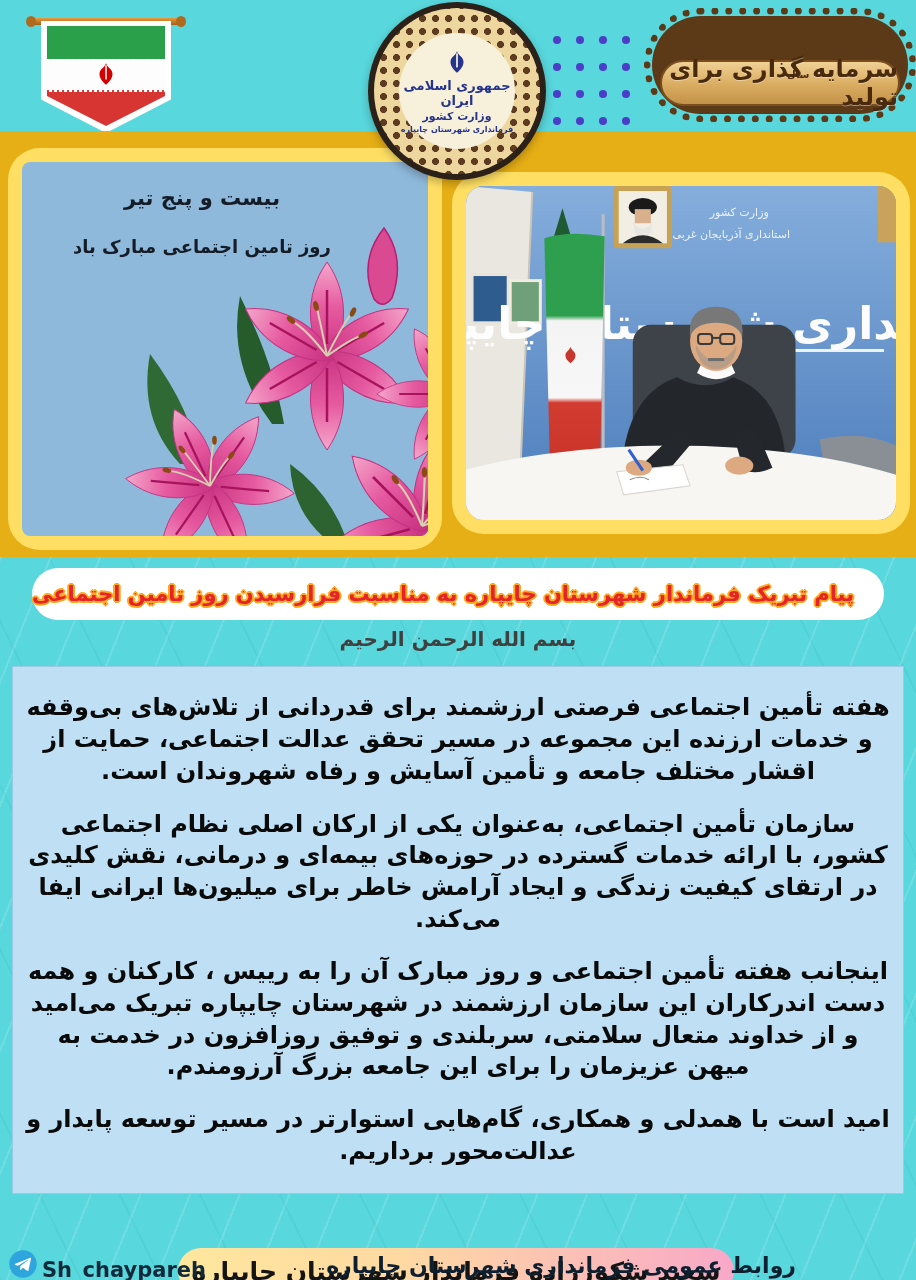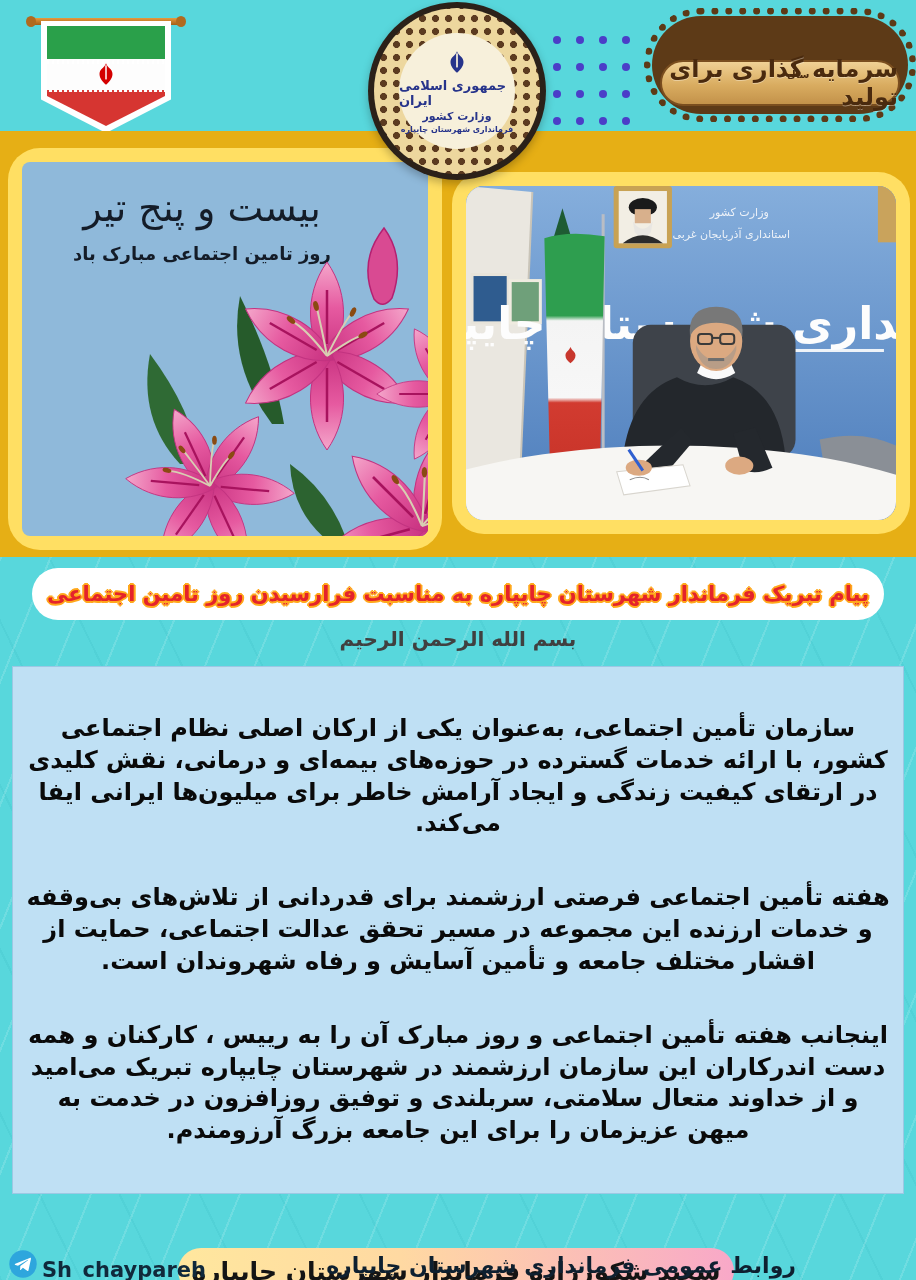--- a/index.html
+++ b/index.html
@@ -30,21 +30,21 @@
   .cloth svg{position:absolute;left:50%;top:48px;transform:translate(-50%,-50%);}
 
   
   .seal{position:absolute;left:368px;top:2px;width:178px;height:178px;border-radius:50%;
       background:#2B2119;box-shadow:0 4px 8px rgba(0,0,0,.25);z-index:4;}
   .seal-ring{position:absolute;inset:6px;border-radius:50%;background-color:#EDD79E;
       background-image:radial-gradient(#5C3B20 3.2px,rgba(0,0,0,0) 3.8px);
       background-size:13px 13px;background-position:3px 4px;}
   .seal-center{position:absolute;inset:31px;border-radius:50%;background:#F7F0DB;
       display:flex;flex-direction:column;align-items:center;justify-content:center;gap:2px;
-      text-align:left;color:#27348B;}
+      text-align:center;color:#27348B;}
   .seal-center svg{margin-bottom:1px;}
   .seal-l1{font-size:13px;font-weight:bold;}
   .seal-l2{font-size:11px;font-weight:bold;}
   .seal-l3{font-size:8px;font-weight:bold;}
 
   
   .dots{position:absolute;left:545px;top:26px;width:92px;height:108px;
       display:grid;grid-template-columns:repeat(4,1fr);grid-template-rows:repeat(4,1fr);
       justify-items:center;align-items:center;}
   .dots i{width:8px;height:8px;border-radius:50%;background:#4B3EC8;}
@@ -58,37 +58,37 @@
   .badge-year{position:absolute;top:7px;left:53%;font-size:10px;font-weight:bold;color:#4A2A0E;}
   .badge-text{font-size:24px;font-weight:bold;color:#4A2A0E;letter-spacing:1px;
       text-shadow:0 1px 0 rgba(255,255,255,.35);}
 
   
   .mid-band{position:absolute;left:0;top:131px;width:916px;height:426px;background:#E6AF15;}
   figure{margin:0;}
   .photo-left{position:absolute;left:8px;top:17px;width:434px;height:402px;background:#FFDF63;border-radius:32px;}
   .photo-left-inner{position:absolute;inset:14px;border-radius:8px;background:#8FB9DA;overflow:hidden;}
   .caption{position:absolute;top:24px;left:10px;width:340px;text-align:center;color:#141C28;direction:rtl;}
-  .caption-l1{font-size:38px;font-weight:normal;margin-bottom:13px;}
+  .caption-l1{font-size:21px;font-weight:bold;margin-bottom:26px;}
   .caption-l2{font-size:18px;font-weight:bold;}
   .flowers{position:absolute;right:-24px;bottom:-18px;}
 
   .photo-right{position:absolute;left:452px;top:41px;width:458px;height:362px;background:#FFDF63;border-radius:32px;}
   .photo-right-inner{position:absolute;inset:14px;border-radius:18px;overflow:hidden;background:#5D8CC4;}
   .office{position:absolute;inset:0;width:100%;height:100%;}
 
   
   .bottom-band{position:absolute;left:0;top:557px;width:916px;height:723px;background:#58D7DC;}
   .bottom-band::before{content:"";position:absolute;inset:0;pointer-events:none;
       background:
         repeating-linear-gradient(112deg,rgba(255,255,255,.14) 0 2px,rgba(255,255,255,0) 2px 46px),
         repeating-linear-gradient(64deg,rgba(28,160,170,.10) 0 2px,rgba(0,0,0,0) 2px 72px);}
 
   .title-pill{position:absolute;left:32px;top:11px;width:852px;height:52px;background:#FFFFFF;
-      border-radius:28px;display:flex;align-items:center;justify-content:center;}
+      border-radius:28px;display:flex;align-items:center;}
   .title-pill span{direction:rtl;white-space:nowrap;font-size:21px;font-weight:800;color:#E4232B;
       text-shadow:-2px 0 0 #FFA81C,2px 0 0 #FFA81C,0 -2px 0 #FFA81C,0 2px 0 #FFA81C,
                   -1px -1px 0 #FFA81C,1px 1px 0 #FFA81C,-1px 1px 0 #FFA81C,1px -1px 0 #FFA81C;}
   .basmala{position:absolute;left:0;top:70px;width:100%;text-align:center;direction:rtl;
       font-size:20px;font-weight:bold;color:#404040;}
 
   .body-panel{position:absolute;left:12px;top:109px;width:892px;height:528px;background:#BFE0F4;
       border:1px solid #9CC8E4;box-sizing:border-box;direction:rtl;
       display:flex;flex-direction:column;justify-content:space-evenly;
       padding:4px 10px;overflow:hidden;}
@@ -298,23 +298,24 @@
 
   <div class="bottom-band">
 
     <div class="title-pill">
       <span>پیام تبریک فرماندار شهرستان چایپاره به مناسبت فرارسیدن روز تامین اجتماعی</span>
     </div>
 
     <div class="basmala">بسم الله الرحمن الرحیم</div>
 
     <div class="body-panel">
+      <p>هفته تأمین اجتماعی فرصتی ارزشمند برای قدردانی از تلاش‌های بی‌وقفه و خدمات ارزنده این مجموعه در مسیر تحقق عدالت اجتماعی، حمایت از اقشار مختلف جامعه و تأمین آسایش و رفاه شهروندان است.</p>
       <p>سازمان تأمین اجتماعی، به‌عنوان یکی از ارکان اصلی نظام اجتماعی کشور، با ارائه خدمات گسترده در حوزه‌های بیمه‌ای و درمانی، نقش کلیدی در ارتقای کیفیت زندگی و ایجاد آرامش خاطر برای میلیون‌ها ایرانی ایفا می‌کند.</p>
-      <p>هفته تأمین اجتماعی فرصتی ارزشمند برای قدردانی از تلاش‌های بی‌وقفه و خدمات ارزنده این مجموعه در مسیر تحقق عدالت اجتماعی، حمایت از اقشار مختلف جامعه و تأمین آسایش و رفاه شهروندان است.</p>
       <p>اینجانب هفته تأمین اجتماعی و روز مبارک آن را به رییس ، کارکنان و همه دست اندرکاران این سازمان ارزشمند در شهرستان چایپاره تبریک می‌امید و از خداوند متعال سلامتی، سربلندی و توفیق روزافزون در خدمت به میهن عزیزمان را برای این جامعه بزرگ آرزومندم.</p>
+      <p>امید است با همدلی و همکاری، گام‌هایی استوارتر در مسیر توسعه پایدار و عدالت‌محور برداریم.</p>
     </div>
 
     <div class="sig-pill">
       <span>سعید شکورزاده فرماندار شهرستان چایپاره</span>
     </div>
 
     <div class="org-line">روابط عمومی فرمانداری شهرستان چایپاره</div>
 
     <div class="telegram">
       <span class="tg-icon">

